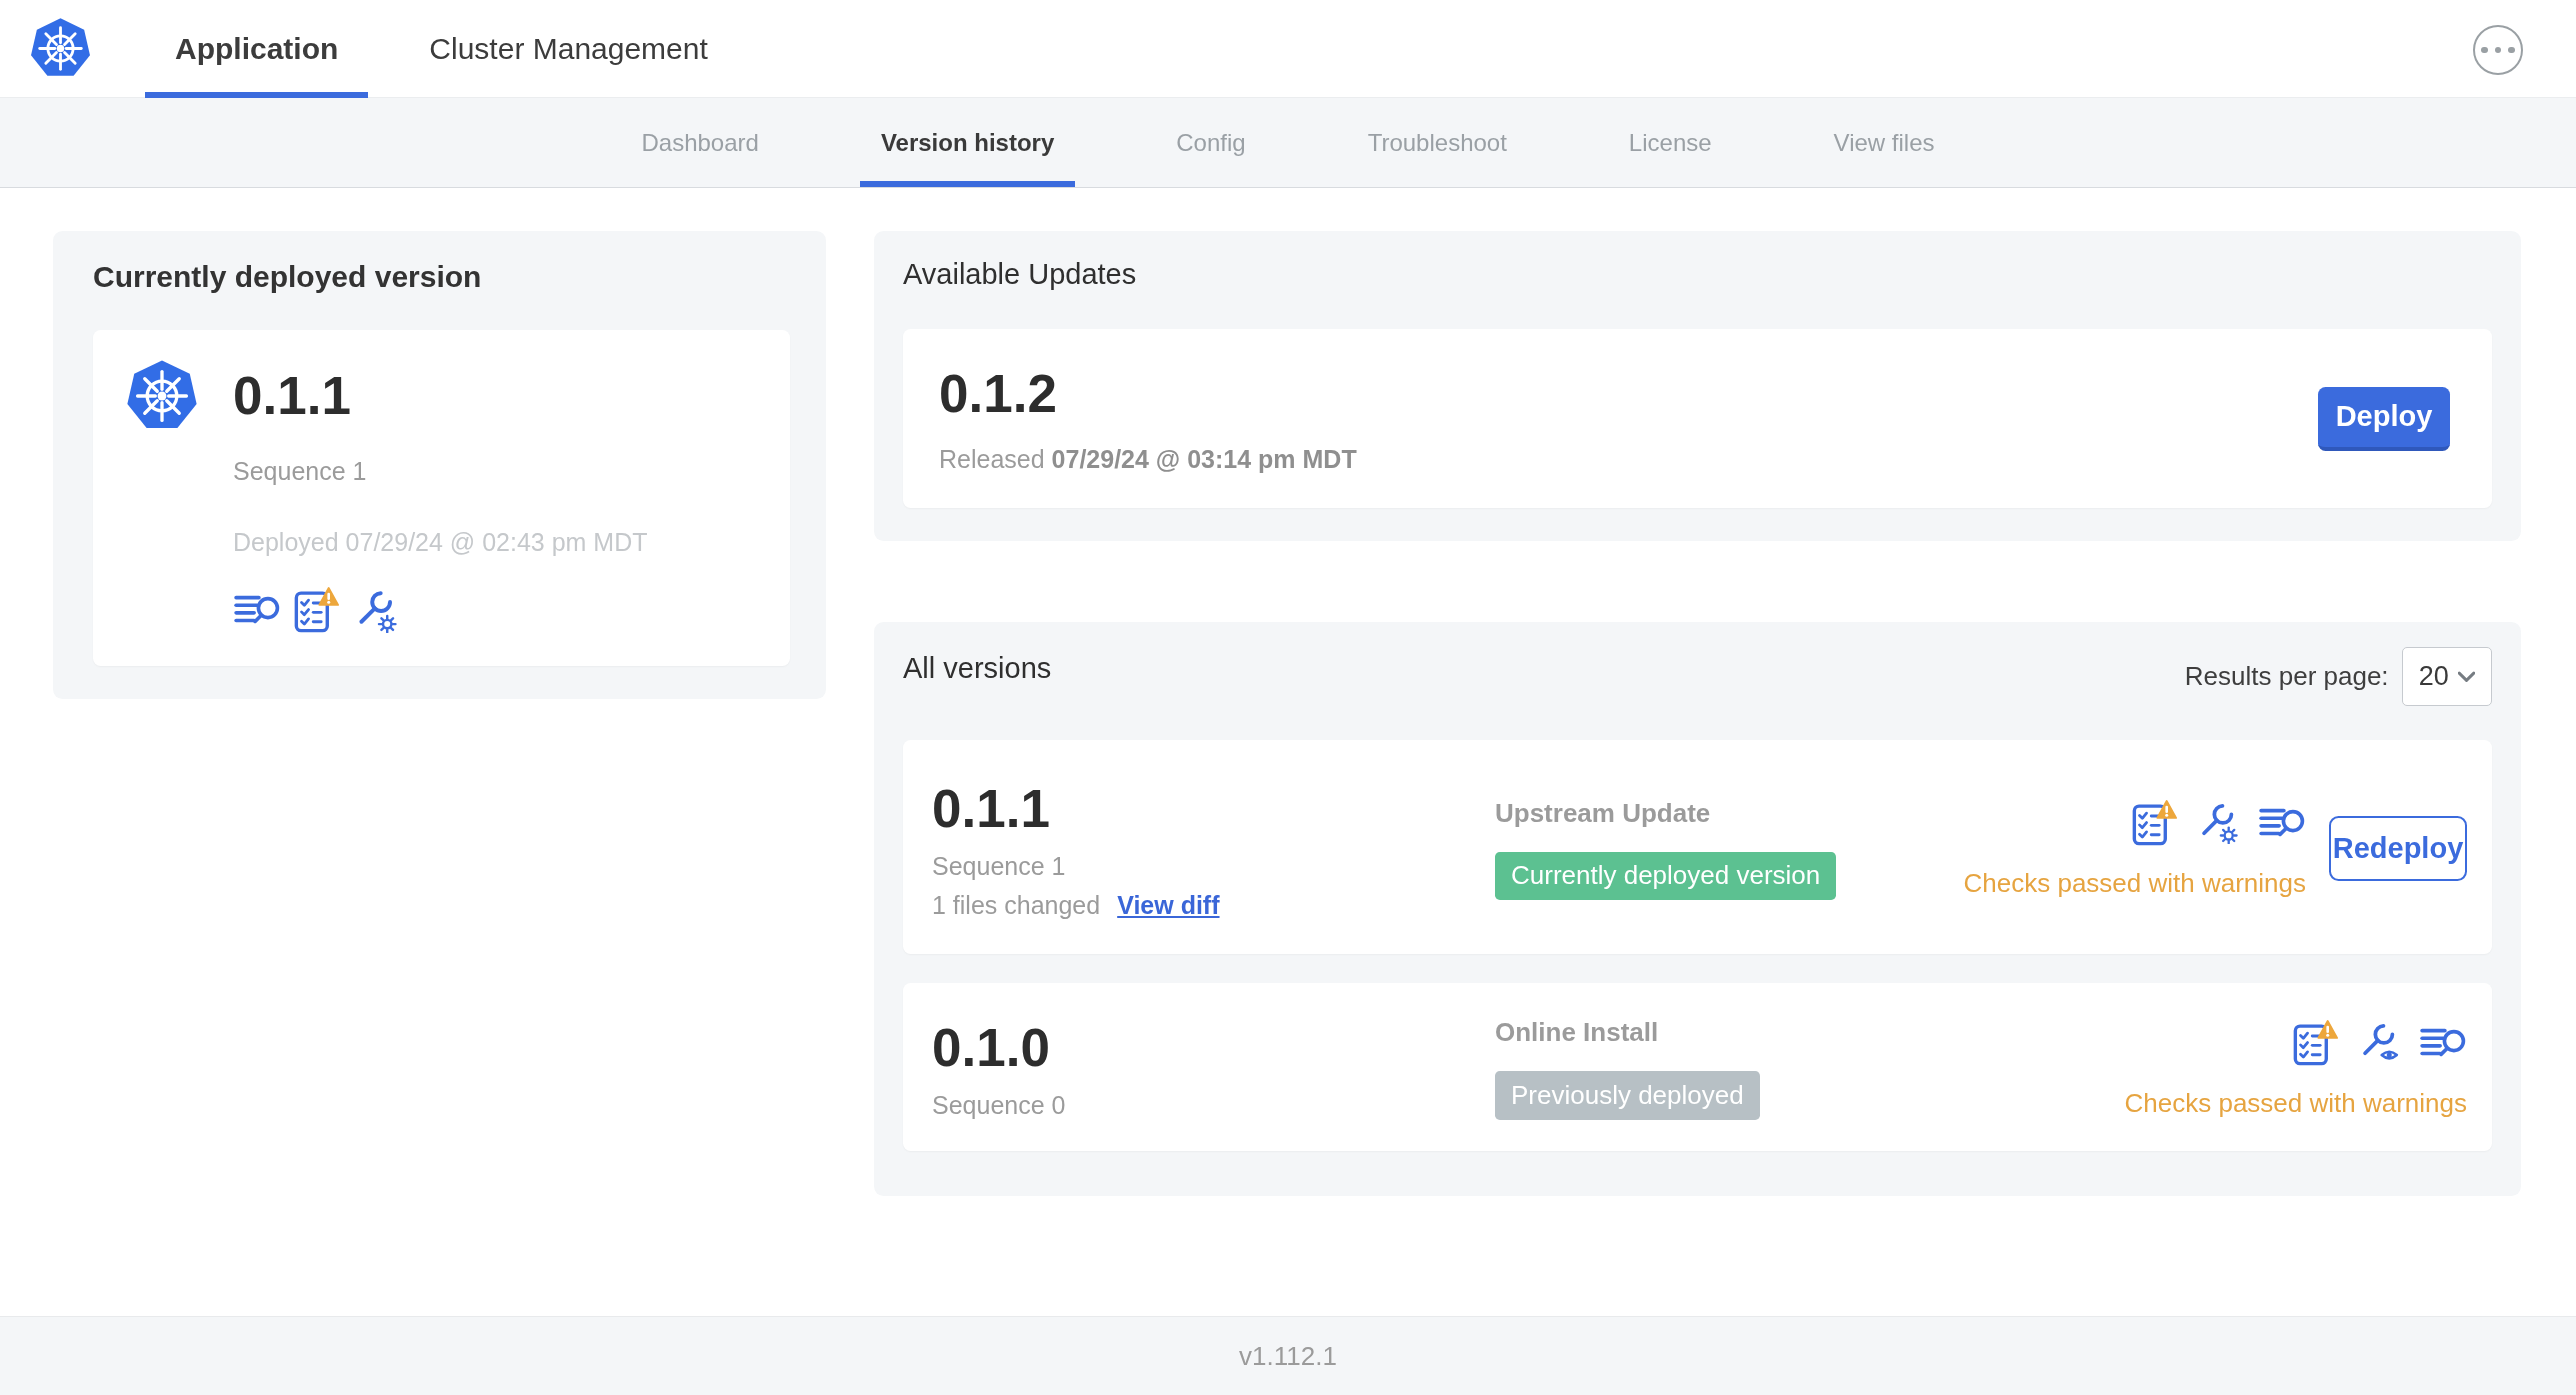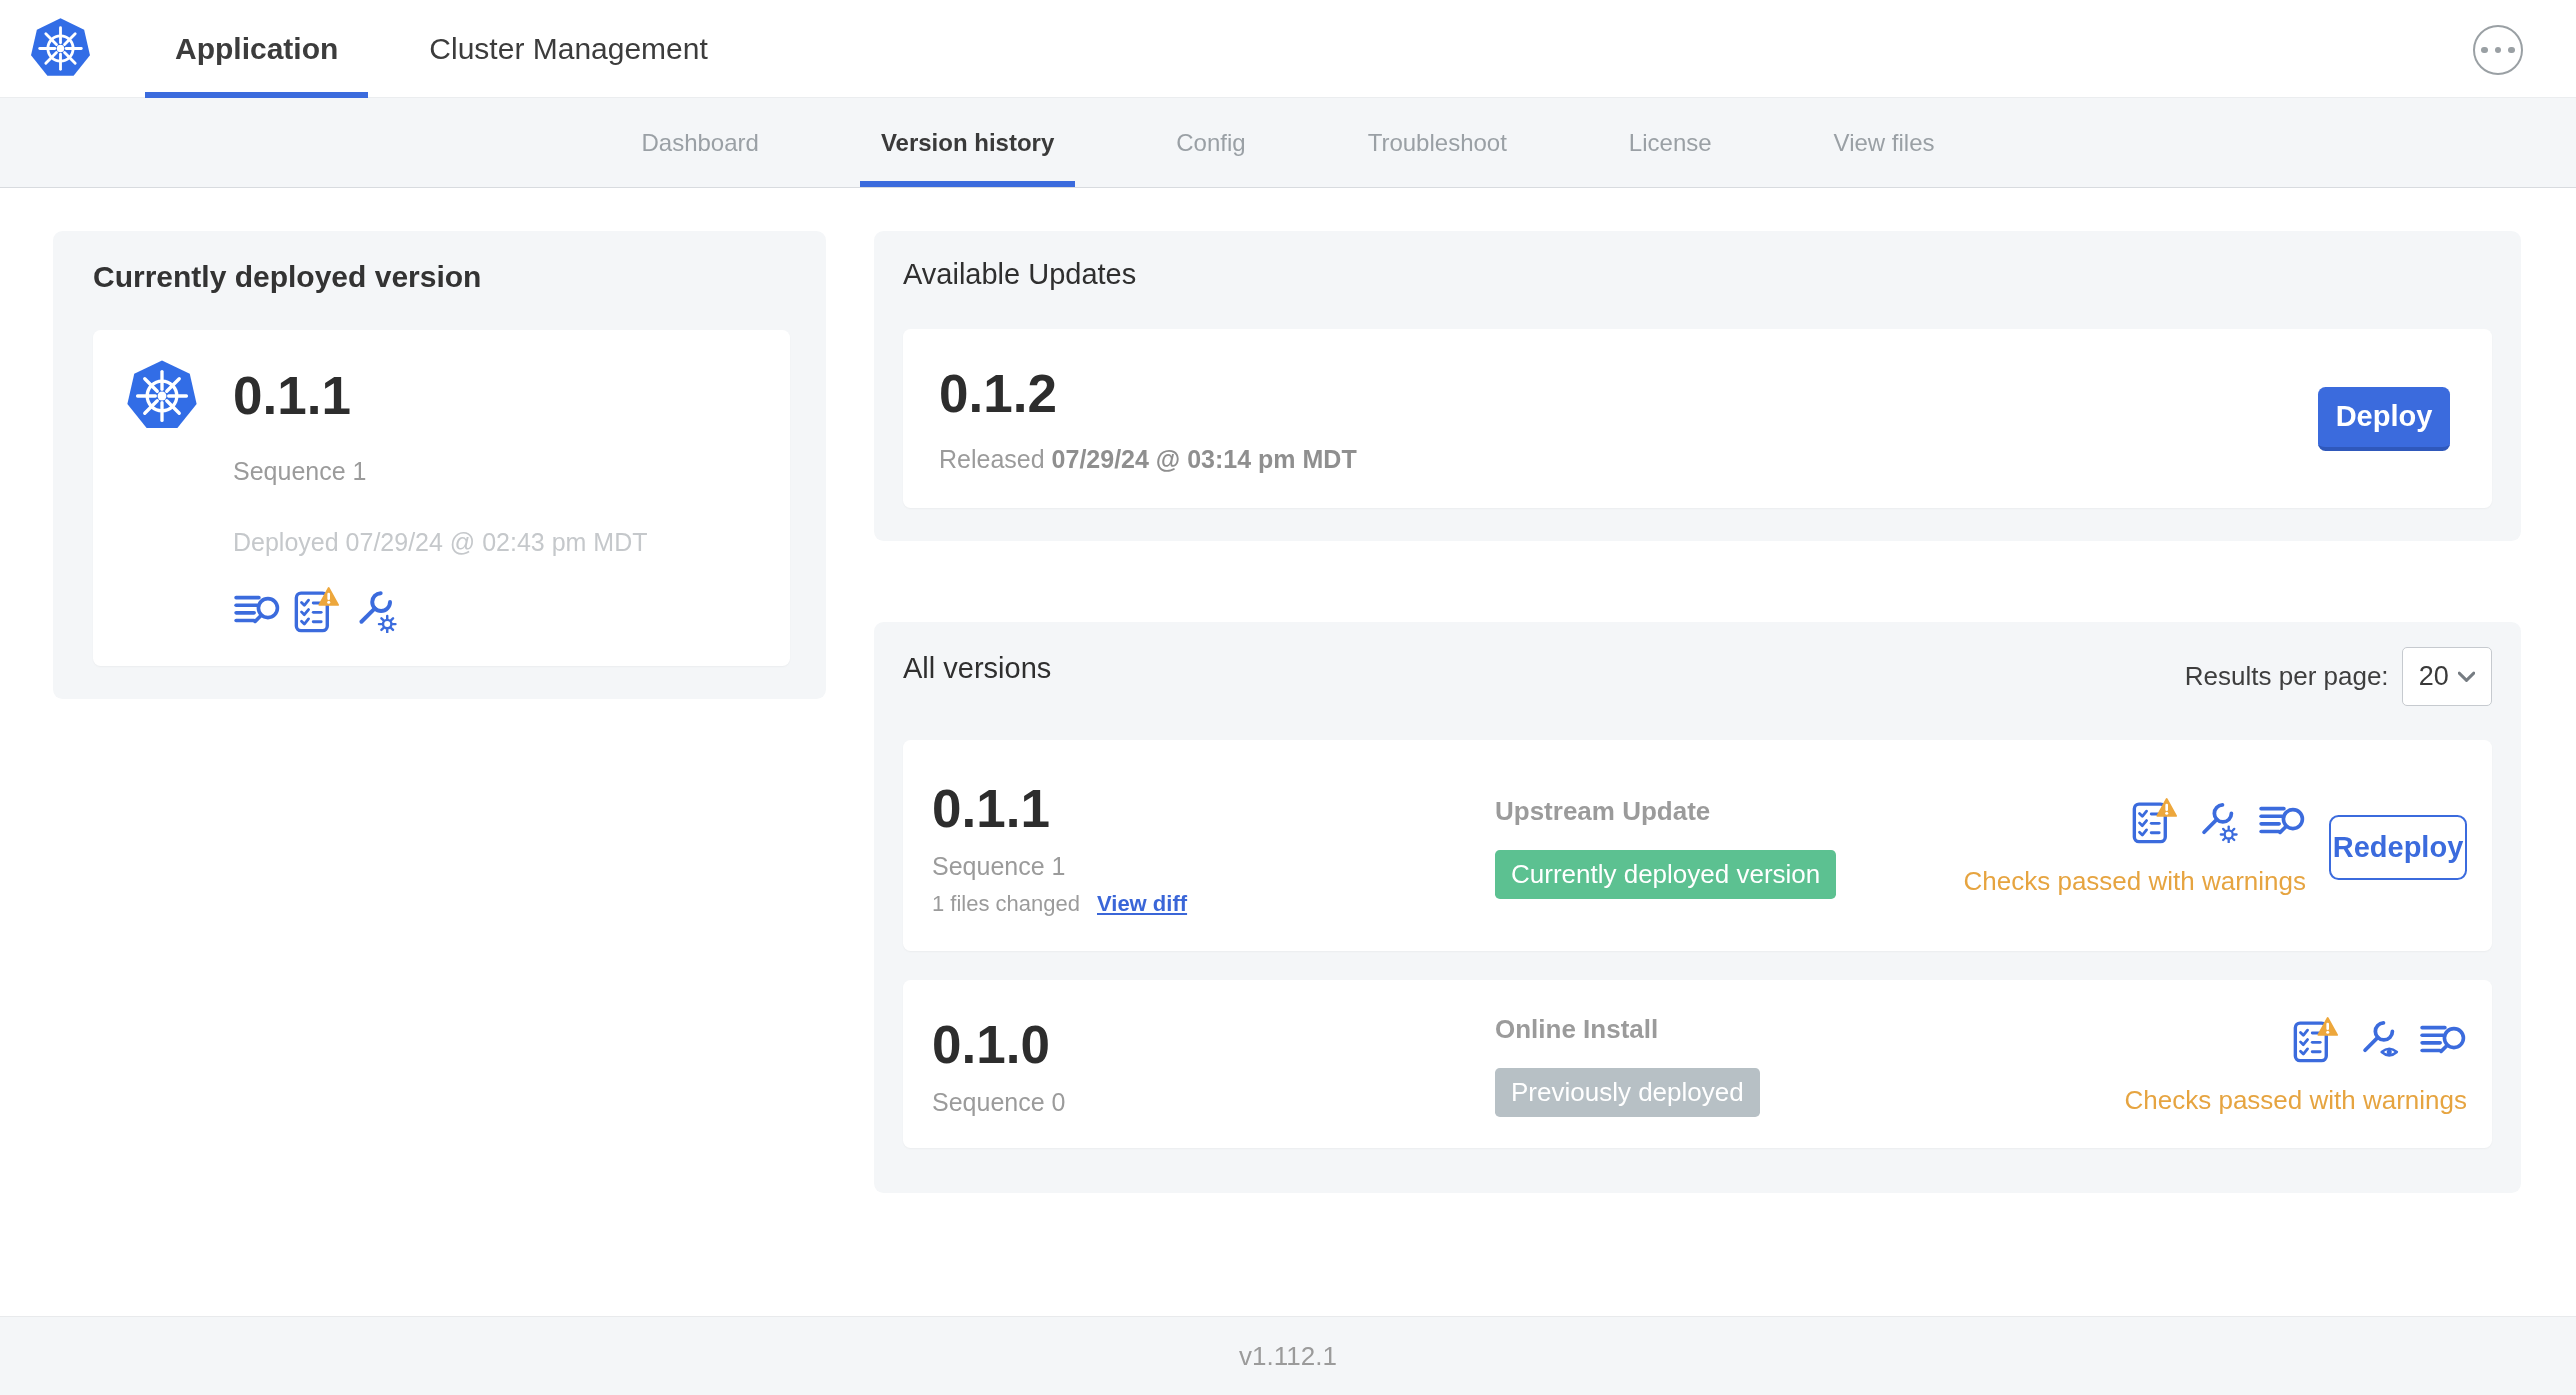--- a/index.html
+++ b/index.html
@@ -91,21 +91,21 @@
     font-size:27px; color:#3a3a3a; cursor:pointer;
   }
 
   .ver-row {
     background:#fff; border-radius:7.6px; box-shadow:0 1px 1.9px rgba(0,0,0,0.04);
     display:grid; grid-template-columns:563px 1fr auto; align-items:center;
     padding:38px 25px 34px 29px; margin-bottom:29px;
   }
   .vr-version { font-size:53px; font-weight:700; color:#2d2d2d; margin-bottom:13.4px; }
   .vr-seq { font-size:25px; color:#9b9b9b; margin-bottom:9.5px; }
-  .vr-files { font-size:22px; color:#9b9b9b; display:flex; align-items:center; gap:17px; }
+  .vr-files { font-size:25px; color:#9b9b9b; display:flex; align-items:center; gap:17px; }
   .view-diff { color:#3a66d8; font-weight:600; text-decoration:underline; cursor:pointer; }
   .vr-source { font-size:26px; font-weight:700; color:#9b9b9b; margin-bottom:23px; }
   .badge {
     display:inline-block; font-size:26px; color:#fff; border-radius:4.8px; padding:8.6px 16px;
   }
   .badge.green { background:#5cc191; }
   .badge.gray  { background:#b7c0c5; }
   .vr-right { display:flex; align-items:center; }
   .vr-status-col { display:flex; flex-direction:column; align-items:flex-end; }
   .vr-status-col .icon-row { gap:19px; }

